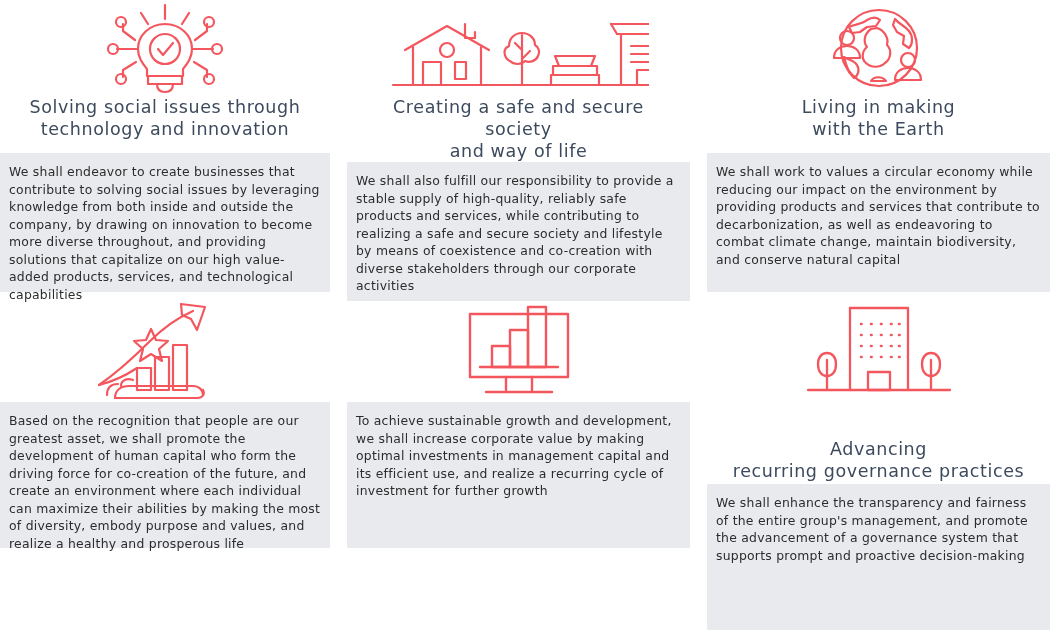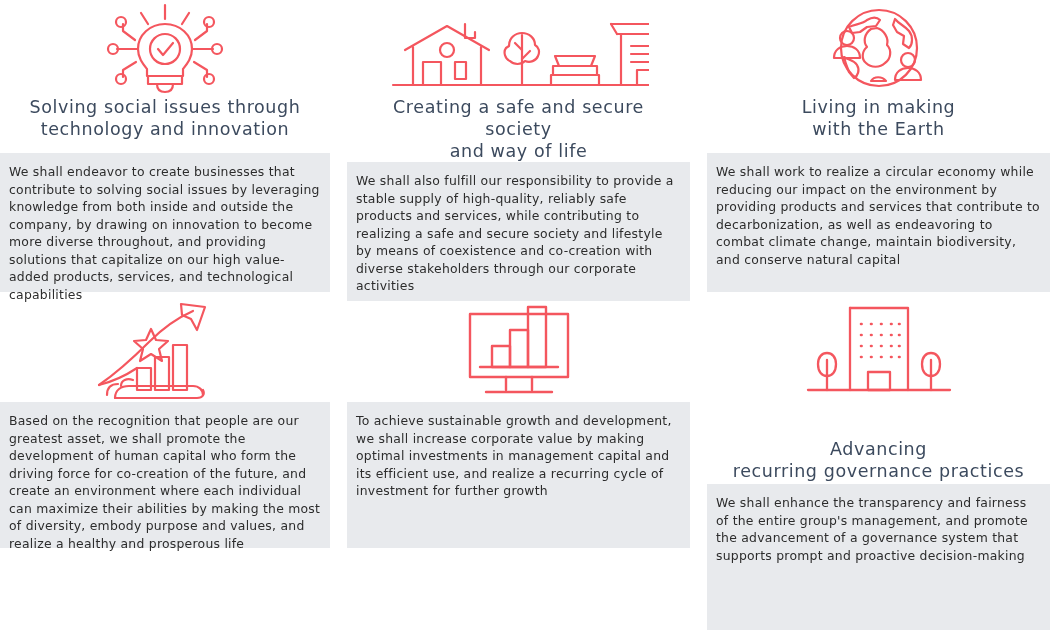--- a/index.html
+++ b/index.html
@@ -191,21 +191,21 @@
             <circle cx="28" cy="36" r="7"></circle>
             <path d="M15 56 C15 48 21 44 28 44 C35 44 41 48 41 56 Z"></path>
 
             <circle cx="89" cy="58" r="7"></circle>
             <path d="M76 78 C76 70 82 66 89 66 C96 66 102 70 102 78 Z"></path>
           </g>
         </svg>
       </div>
       <div class="card-title">Living in making
 with the Earth</div>
-      <div class="card-body body-top">We shall work to realize a circular economy while reducing our impact on the environment by providing products and services that contribute to decarbonization, as well as endeavoring to combat climate change, maintain biodiversity, and conserve natural capital</div>
+      <div class="card-body body-top">We shall work to values a circular economy while reducing our impact on the environment by providing products and services that contribute to decarbonization, as well as endeavoring to combat climate change, maintain biodiversity, and conserve natural capital</div>
     </div>
 
     <div class="spacer"></div>
     <div class="spacer"></div>
     <div class="spacer"></div>
     <div class="spacer"></div>
     <div class="spacer"></div>
 
     <div class="card">
       <div class="card-icon tall">

